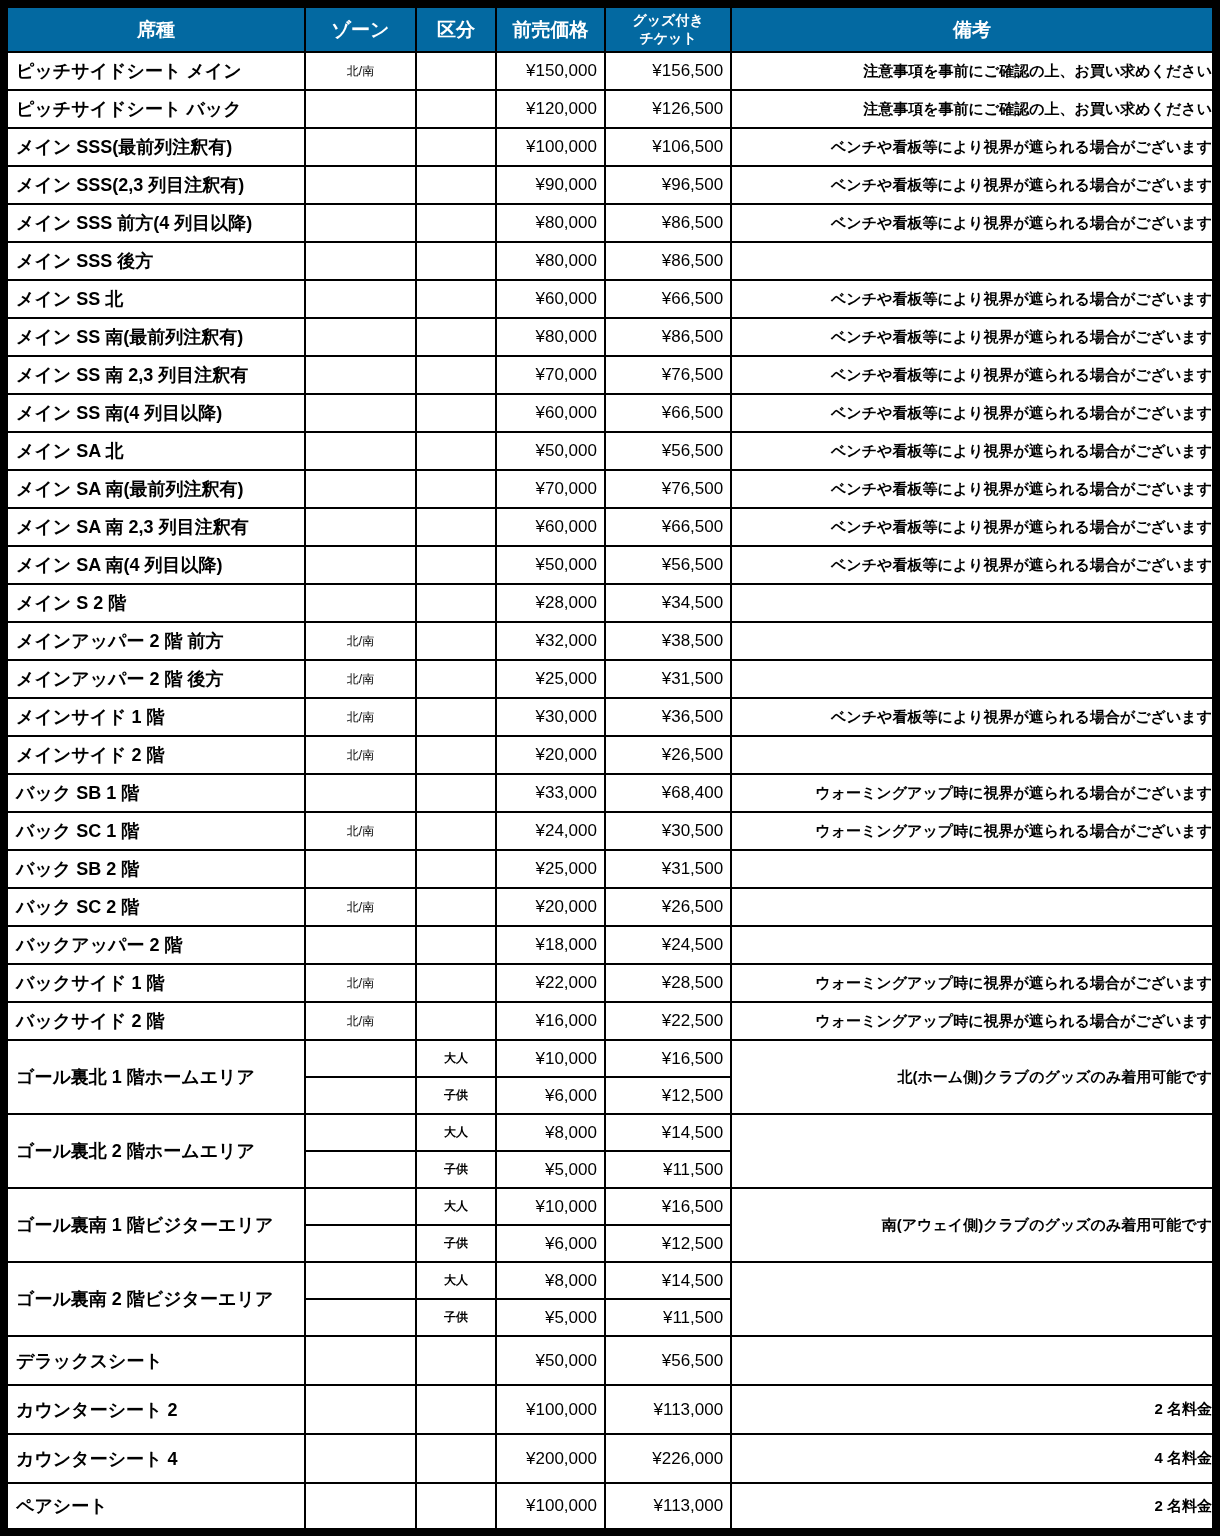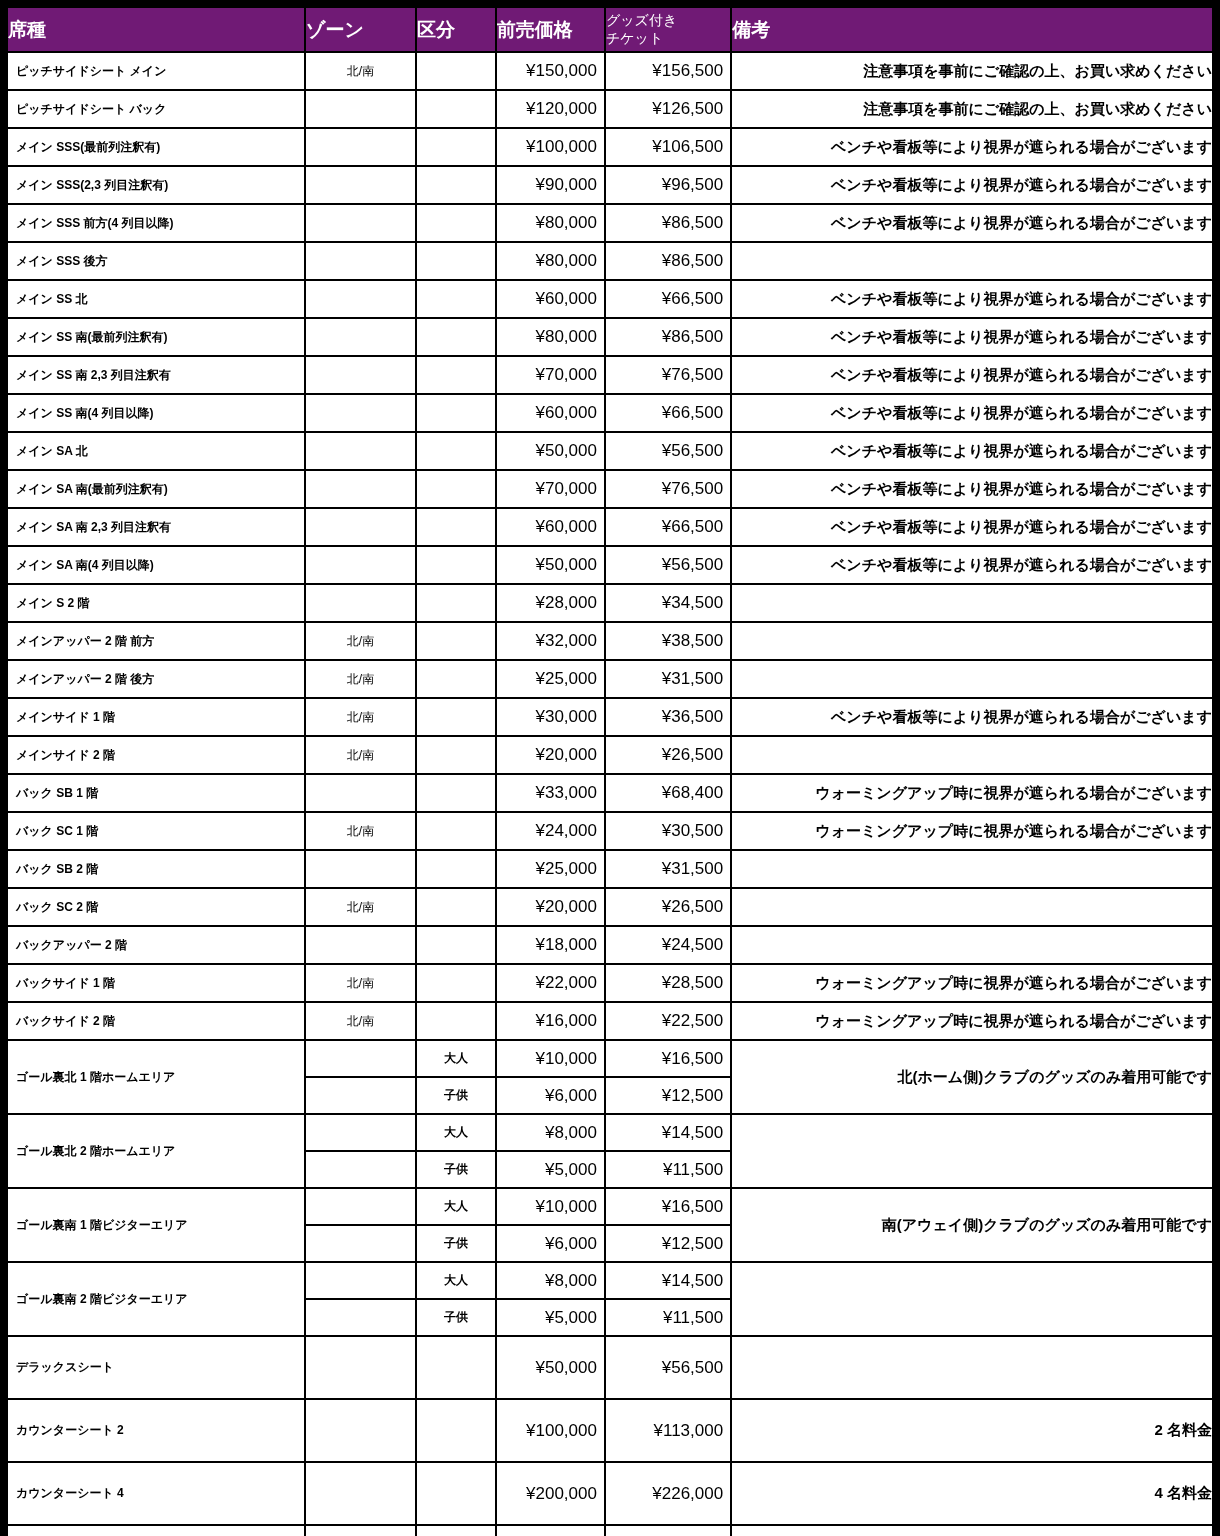--- a/index.html
+++ b/index.html
@@ -14,33 +14,33 @@
     border:8px solid #000;
   }
   th,td{
     border:2px solid #000;
     overflow:hidden;
     white-space:nowrap;
     vertical-align:middle;
     padding:0;
   }
   thead th{
-    background:#701a75;
+    background:#0369a1;
     color:#fff;
     border-color:#000;
     font-weight:bold;
     font-size:19px;
-    text-align:left;
+    text-align:center;
   }
   thead tr{height:48px;}
-  .goods-head span{display:block;font-size:14px;line-height:1.25;font-weight:normal;}
+  .goods-head span{display:block;font-size:14px;line-height:1.25;font-weight:bold;}
   tr.r-normal{height:38px;}
   tr.r-sub{height:37px;}
-  tr.r-tall{height:63px;}
-  td.seat{text-align:left;padding-left:8px;font-weight:bold;font-size:12px;}
+  tr.r-tall{height:49px;}
+  td.seat{text-align:left;padding-left:8px;font-weight:bold;font-size:18px;}
   td.zone{text-align:center;font-size:12px;}
   td.kubun{text-align:center;font-weight:bold;font-size:12px;}
   td.price,td.goods{text-align:right;padding-right:7px;font-size:17px;}
   td.remark{text-align:right;font-weight:bold;font-size:15px;}
 </style>
 </head>
 <body>
 
 <table>
   <colgroup>

